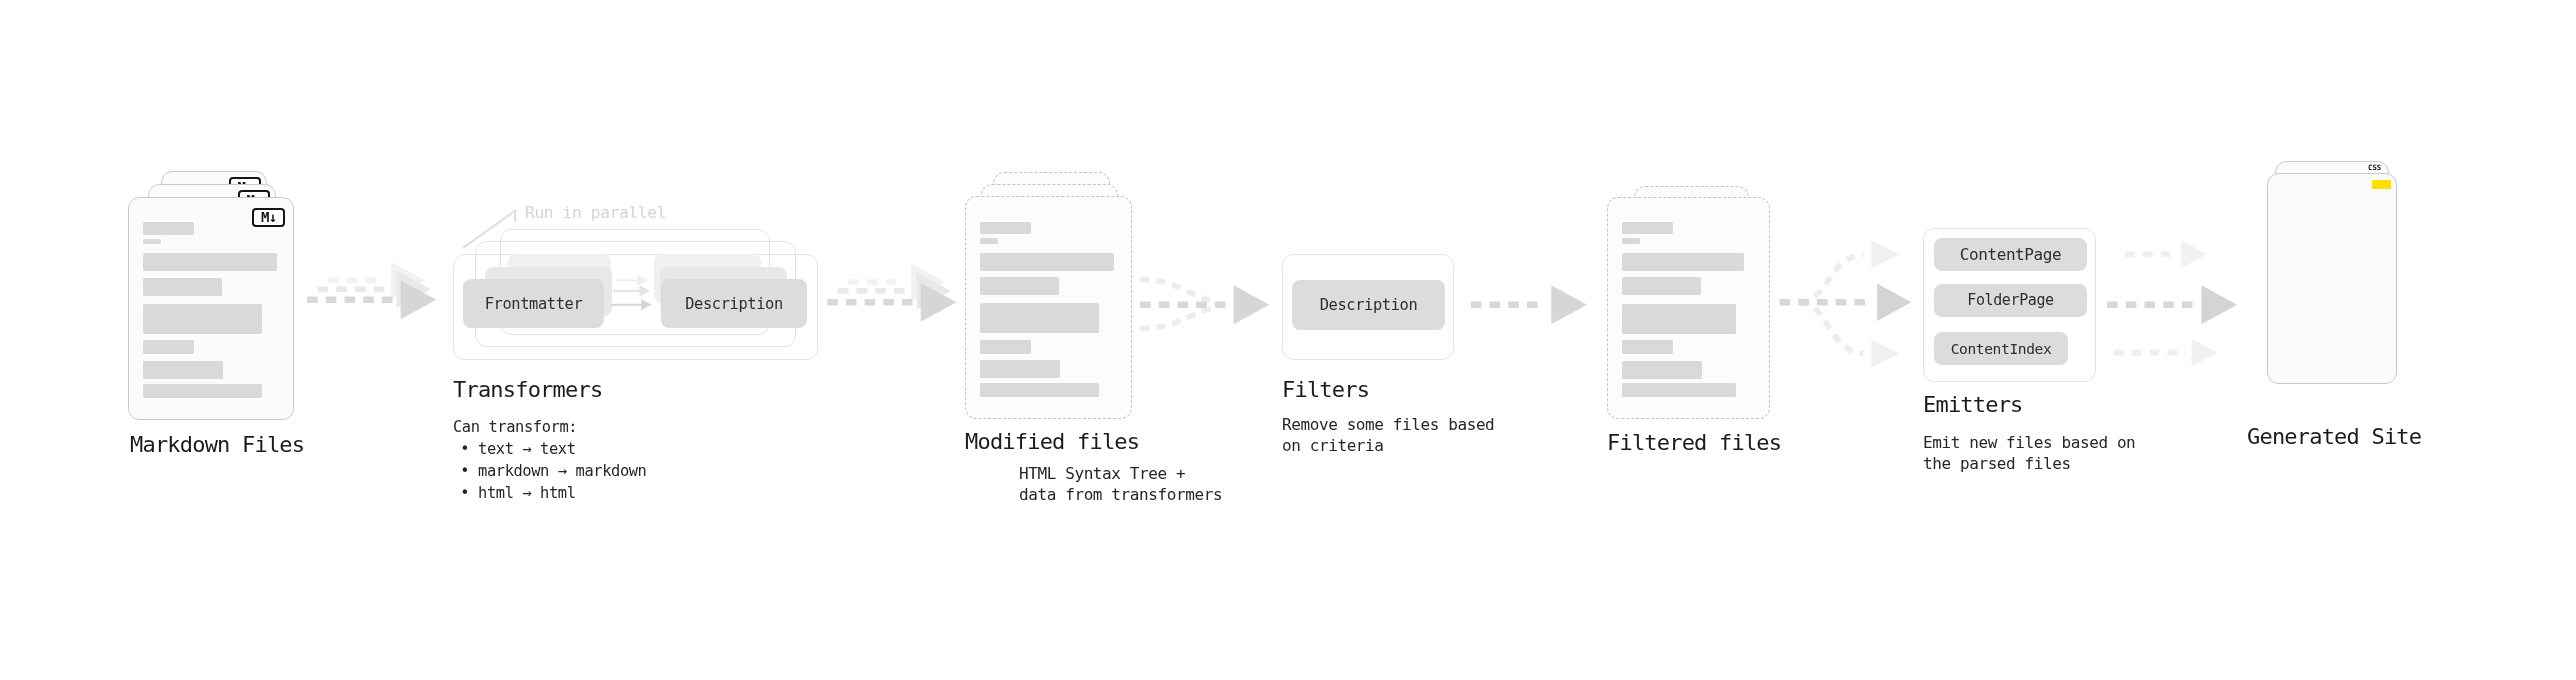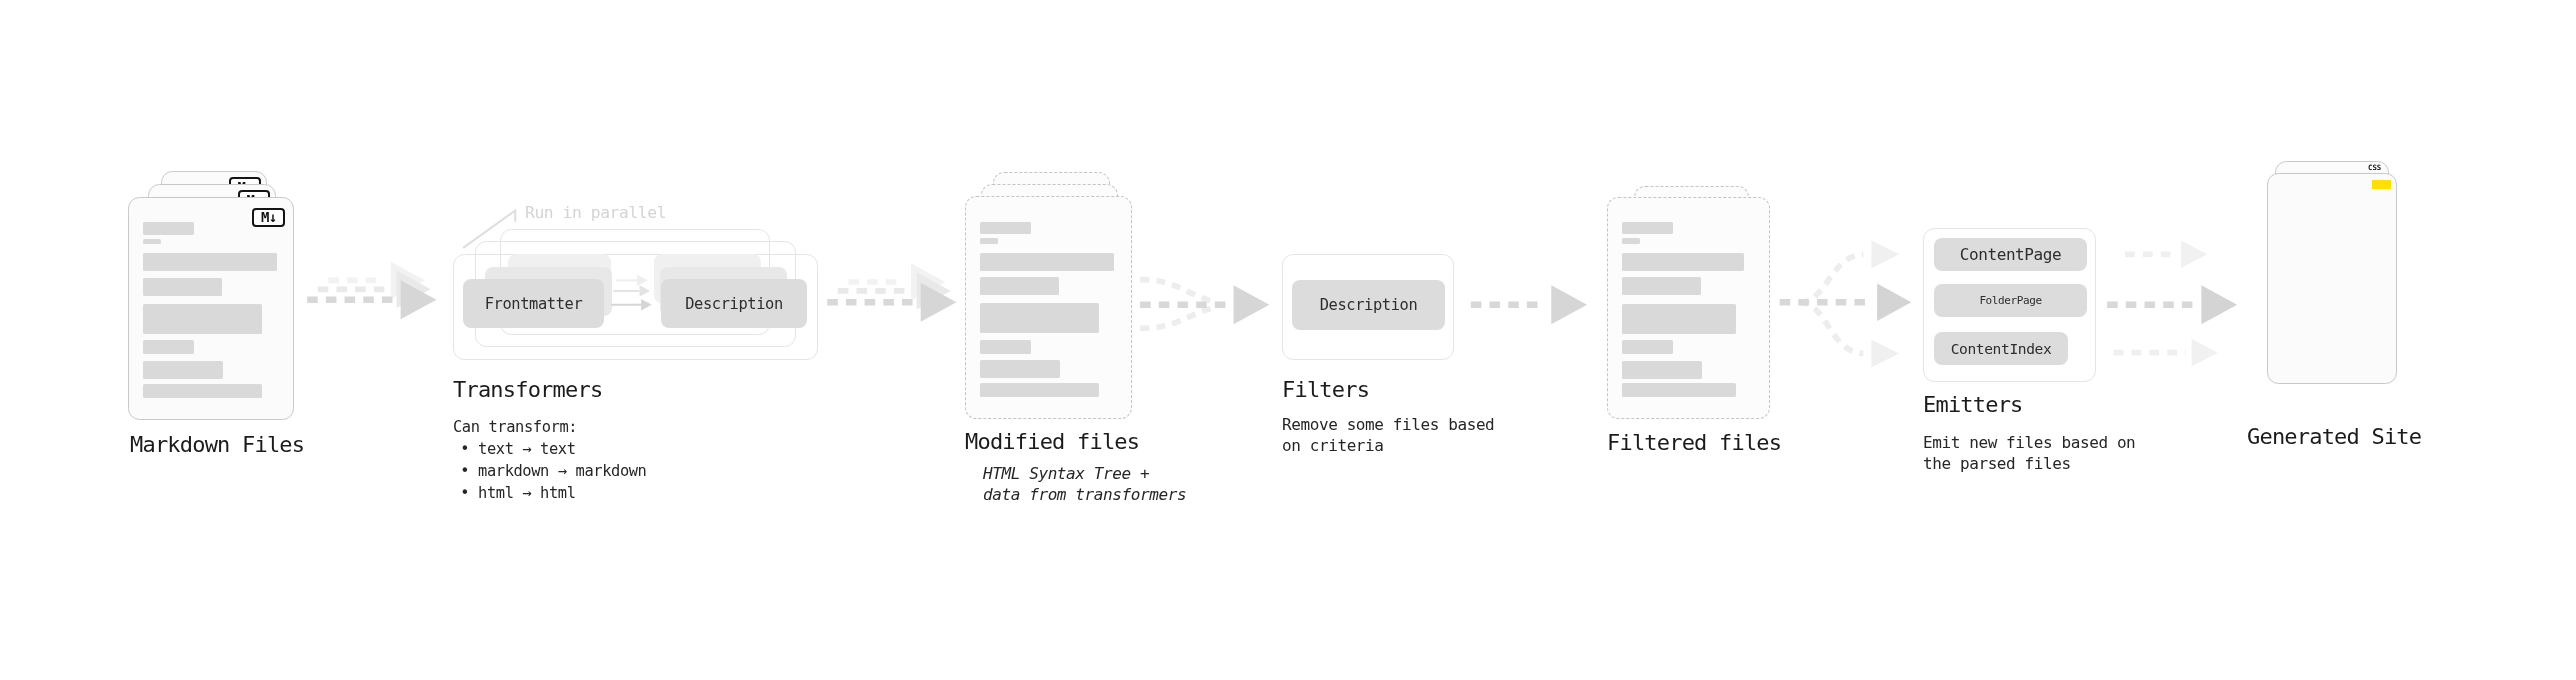--- a/index.html
+++ b/index.html
@@ -206,21 +206,21 @@
         <div class="bar b3"></div>
         <div class="bar b4"></div>
         <div class="bar b5"></div>
         <div class="bar b6"></div>
         <div class="bar b7"></div>
         <div class="bar b8"></div>
       </div>
     </div>
   </div>
   <div class="title" style="left:965px;top:429px;">Modified files</div>
-  <div class="subtitle" style="left:983px;top:463px;font-style:italic;">HTML Syntax Tree +
+  <div class="subtitle" style="left:1019px;top:463px;">HTML Syntax Tree +
 data from transformers</div>
 
   <div>
     <div class="outline-box" style="left:1282px;top:254px;width:172px;height:106px;"></div>
     <div class="chip" style="left:1292px;top:280px;width:153px;height:50px;">
         <span>Description</span>
       </div>
     <div class="title" style="left:1282px;top:377px;">Filters</div>
     <div class="subtitle" style="left:1282px;top:414px;">Remove some files based
 on criteria</div>
@@ -241,21 +241,21 @@
       </div>
     </div>
   </div>
   <div class="title" style="left:1607px;top:430px;">Filtered files</div>
 
   <div>
     <div class="outline-box" style="left:1923px;top:228px;width:173px;height:154px;"></div>
     <div class="chip" style="left:1934px;top:238px;width:153px;height:32.5px;font-size:16px;">
         <span>ContentPage</span>
       </div>
-    <div class="chip" style="left:1934px;top:284px;width:153px;height:32.5px;font-size:11px;">
+    <div class="chip" style="left:1934px;top:284px;width:153px;height:32.5px;font-size:15px;">
         <span>FolderPage</span>
       </div>
     <div class="chip" style="left:1934px;top:332px;width:134px;height:32.5px;font-size:14.6px;">
         <span>ContentIndex</span>
       </div>
     <div class="title" style="left:1923px;top:392px;">Emitters</div>
     <div class="subtitle" style="left:1923px;top:432px;">Emit new files based on
 the parsed files</div>
   </div>
 

